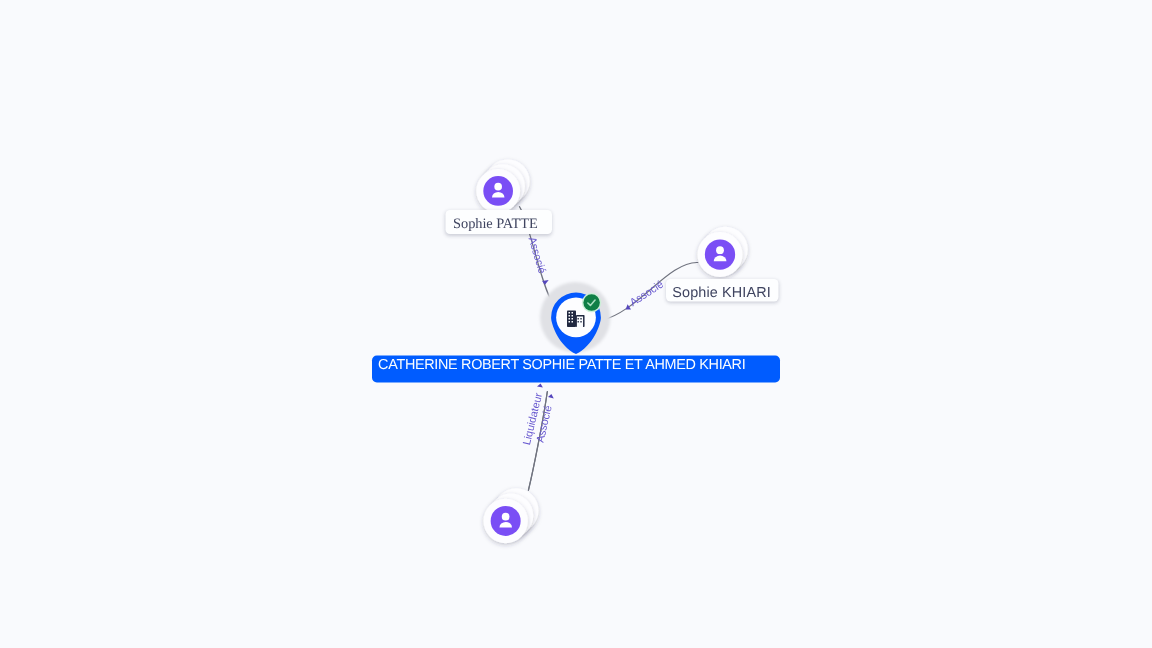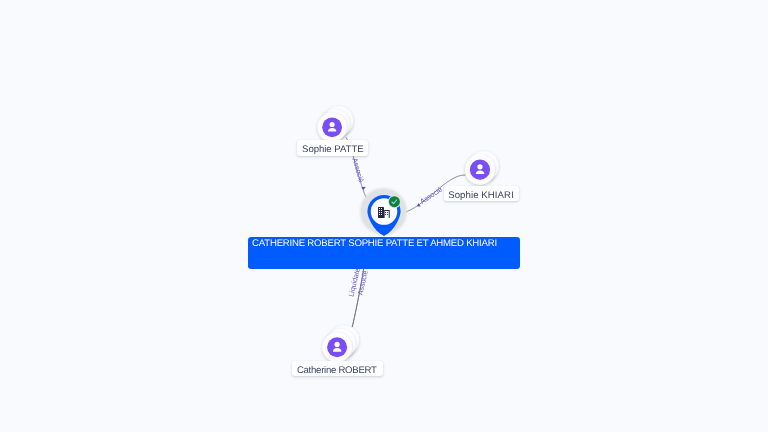--- a/index.html
+++ b/index.html
@@ -6,21 +6,21 @@
   body{width:768px;height:432px;overflow:hidden;background:#f9fafd;
        font-family:"Liberation Sans",sans-serif;-webkit-font-smoothing:antialiased;text-rendering:geometricPrecision;}
   #graph{position:relative;width:768px;height:432px;background:#f9fafd;}
   svg.layer{position:absolute;left:0;top:0;width:768px;height:432px;overflow:visible;}
   svg text{-webkit-font-smoothing:antialiased;text-rendering:geometricPrecision;}
   .nodelabel{position:absolute;background:#fdfeff;border-radius:3px;
       box-shadow:0 1px 2.6px rgba(46,51,80,.22);
       color:#3f4460;font-size:9.6px;line-height:19.8px;white-space:nowrap;
       height:15.6px;overflow:hidden;transform:translateZ(0);}
   .complabel{position:absolute;background:#005cff;border-radius:3.2px;color:#fafdff;
-      font-size:9.6px;line-height:14px;height:32px;white-space:nowrap;letter-spacing:-0.21px;
+      font-size:9.6px;line-height:14px;height:18px;white-space:nowrap;letter-spacing:-0.21px;
       text-indent:4.2px;}
 </style>
 </head>
 <body>
 
 <div id="graph">
 
   <svg class="layer" viewBox="0 0 768 432">
     <g fill="none" stroke="#70737f" stroke-width="0.8" stroke-linecap="round">
       <path d="M346.3,137.8 C353.0,148.0 360.6,191.0 369.0,203.0"></path>
@@ -108,18 +108,17 @@
           <rect x="385" y="214" width="0.9" height="1"></rect>
           <rect x="386.9" y="214" width="0.9" height="1"></rect>
         </g>
       </g>
       <circle cx="394.4" cy="201.7" r="6.5" fill="#cdeed8"></circle>
       <circle cx="394.4" cy="201.7" r="5.5" fill="#0f7f46"></circle>
       <path d="M391.9,202.0 l1.7,1.6 l3.1,-3.6" fill="none" stroke="#a9dfc0" stroke-width="1.05" stroke-linecap="round" stroke-linejoin="round"></path>
     </g>
   </svg>
 
-  <div class="nodelabel" style="left:296.9px;top:140.0px;width:71.5px;text-indent:5.15px;letter-spacing:-0.04px;">Sophie PATTE</div>
+  <div class="nodelabel" style="left:296.9px;top:140.0px;width:71.5px;text-indent:5.15px;letter-spacing:-0.04px;font-family:Liberation Serif, serif;">Sophie PATTE</div>
   <div class="nodelabel" style="left:444.0px;top:185.6px;width:74.8px;text-indent:4.2px;letter-spacing:0.09px;">Sophie KHIARI</div>
-  <div class="nodelabel" style="left:292.3px;top:360.5px;width:90.3px;text-indent:4.6px;letter-spacing:-0.27px;">Catherine ROBERT</div>
   <div class="complabel" style="left:247.9px;top:236.6px;width:271.7px;">CATHERINE ROBERT SOPHIE PATTE ET AHMED KHIARI</div>
 
 </div>
 
 </body></html>

